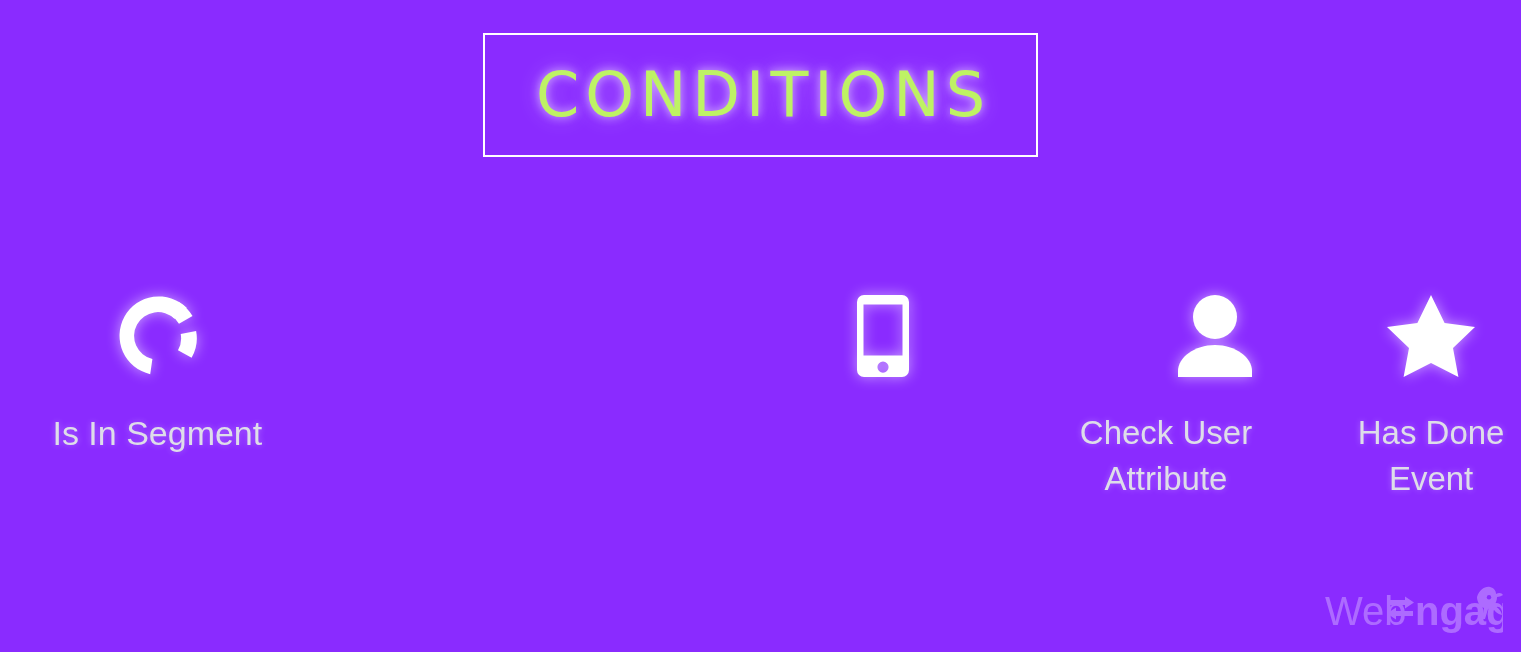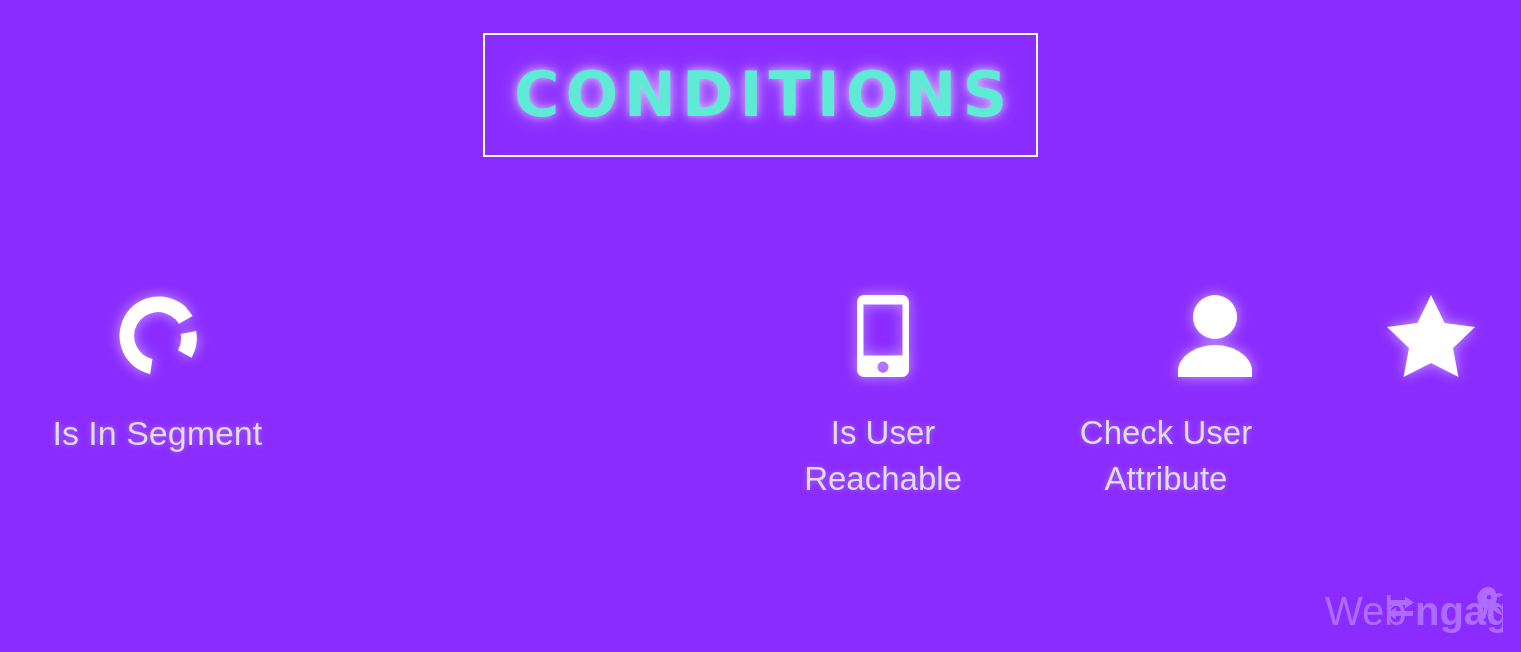--- a/index.html
+++ b/index.html
@@ -28,25 +28,25 @@
     width: 555px;
     height: 124px;
     border: 2px solid #ffffff;
     box-sizing: border-box;
     display: flex;
     align-items: center;
     justify-content: center;
   }
   .title-text {
     font-family: "DejaVu Sans", sans-serif;
-    font-weight: bold;
+    font-weight: normal;
     font-size: 62px;
     line-height: 1;
     letter-spacing: 6px;
-    color: #5eead4;
+    color: #bef264;
     text-shadow: 0 0 10px rgba(255,255,255,0.65), 0 0 22px rgba(255,255,255,0.35);
     white-space: nowrap;
     padding-left: 6px;
   }
 
   
   .cards {
     position: absolute;
     left: 0;
     top: 288px;
@@ -134,22 +134,20 @@
 
     <div class="card card-2">
       <div class="icon-wrap">
         <svg width="52" height="82" viewBox="0 0 52 82" aria-hidden="true">
           <path fill="#ffffff" fill-rule="evenodd" d="
             M 7 0 H 45 A 7 7 0 0 1 52 7 V 75 A 7 7 0 0 1 45 82 H 7 A 7 7 0 0 1 0 75 V 7 A 7 7 0 0 1 7 0 Z
             M 6.5 9.5 H 45.5 V 60.5 H 6.5 Z
             M 26 66.5 A 5.6 5.6 0 1 0 26 77.7 A 5.6 5.6 0 1 0 26 66.5 Z"></path>
         </svg>
       </div>
-      <div class="card-label">Is User
-Reachable</div>
     </div>
 
     <div class="card card-3">
       <div class="icon-wrap">
         <svg width="74" height="82" viewBox="0 0 74 82" aria-hidden="true">
           <g fill="#ffffff">
             <ellipse cx="37" cy="22" rx="22" ry="22"></ellipse>
             <path d="M 37 50 C 16.5 50 0 62.5 0 76 V 82 H 74 V 76 C 74 62.5 57.5 50 37 50 Z"></path>
           </g>
         </svg>
@@ -157,20 +155,22 @@
       <div class="card-label">Check User
 Attribute</div>
     </div>
 
     <div class="card card-4">
       <div class="icon-wrap">
         <svg width="88" height="82" viewBox="0 0 88 82" aria-hidden="true">
           <path fill="#ffffff" d="M 44 0 L 57.6 27.9 L 88 32.0 L 66.0 53.0 L 71.4 82 L 44 67.9 L 16.6 82 L 22.0 53.0 L 0 32.0 L 30.4 27.9 Z"></path>
         </svg>
       </div>
+      <div class="card-label">Has Done
+Event</div>
     </div>
 
   </div>
 
   <div class="logo">
     <svg width="178" height="56" viewBox="0 0 178 56" aria-hidden="true">
 
       <text x="0" y="44" font-family="Liberation Sans, sans-serif" font-size="40" font-weight="300" fill="#ffffff">Web</text>
 
       <g fill="#ffffff">

